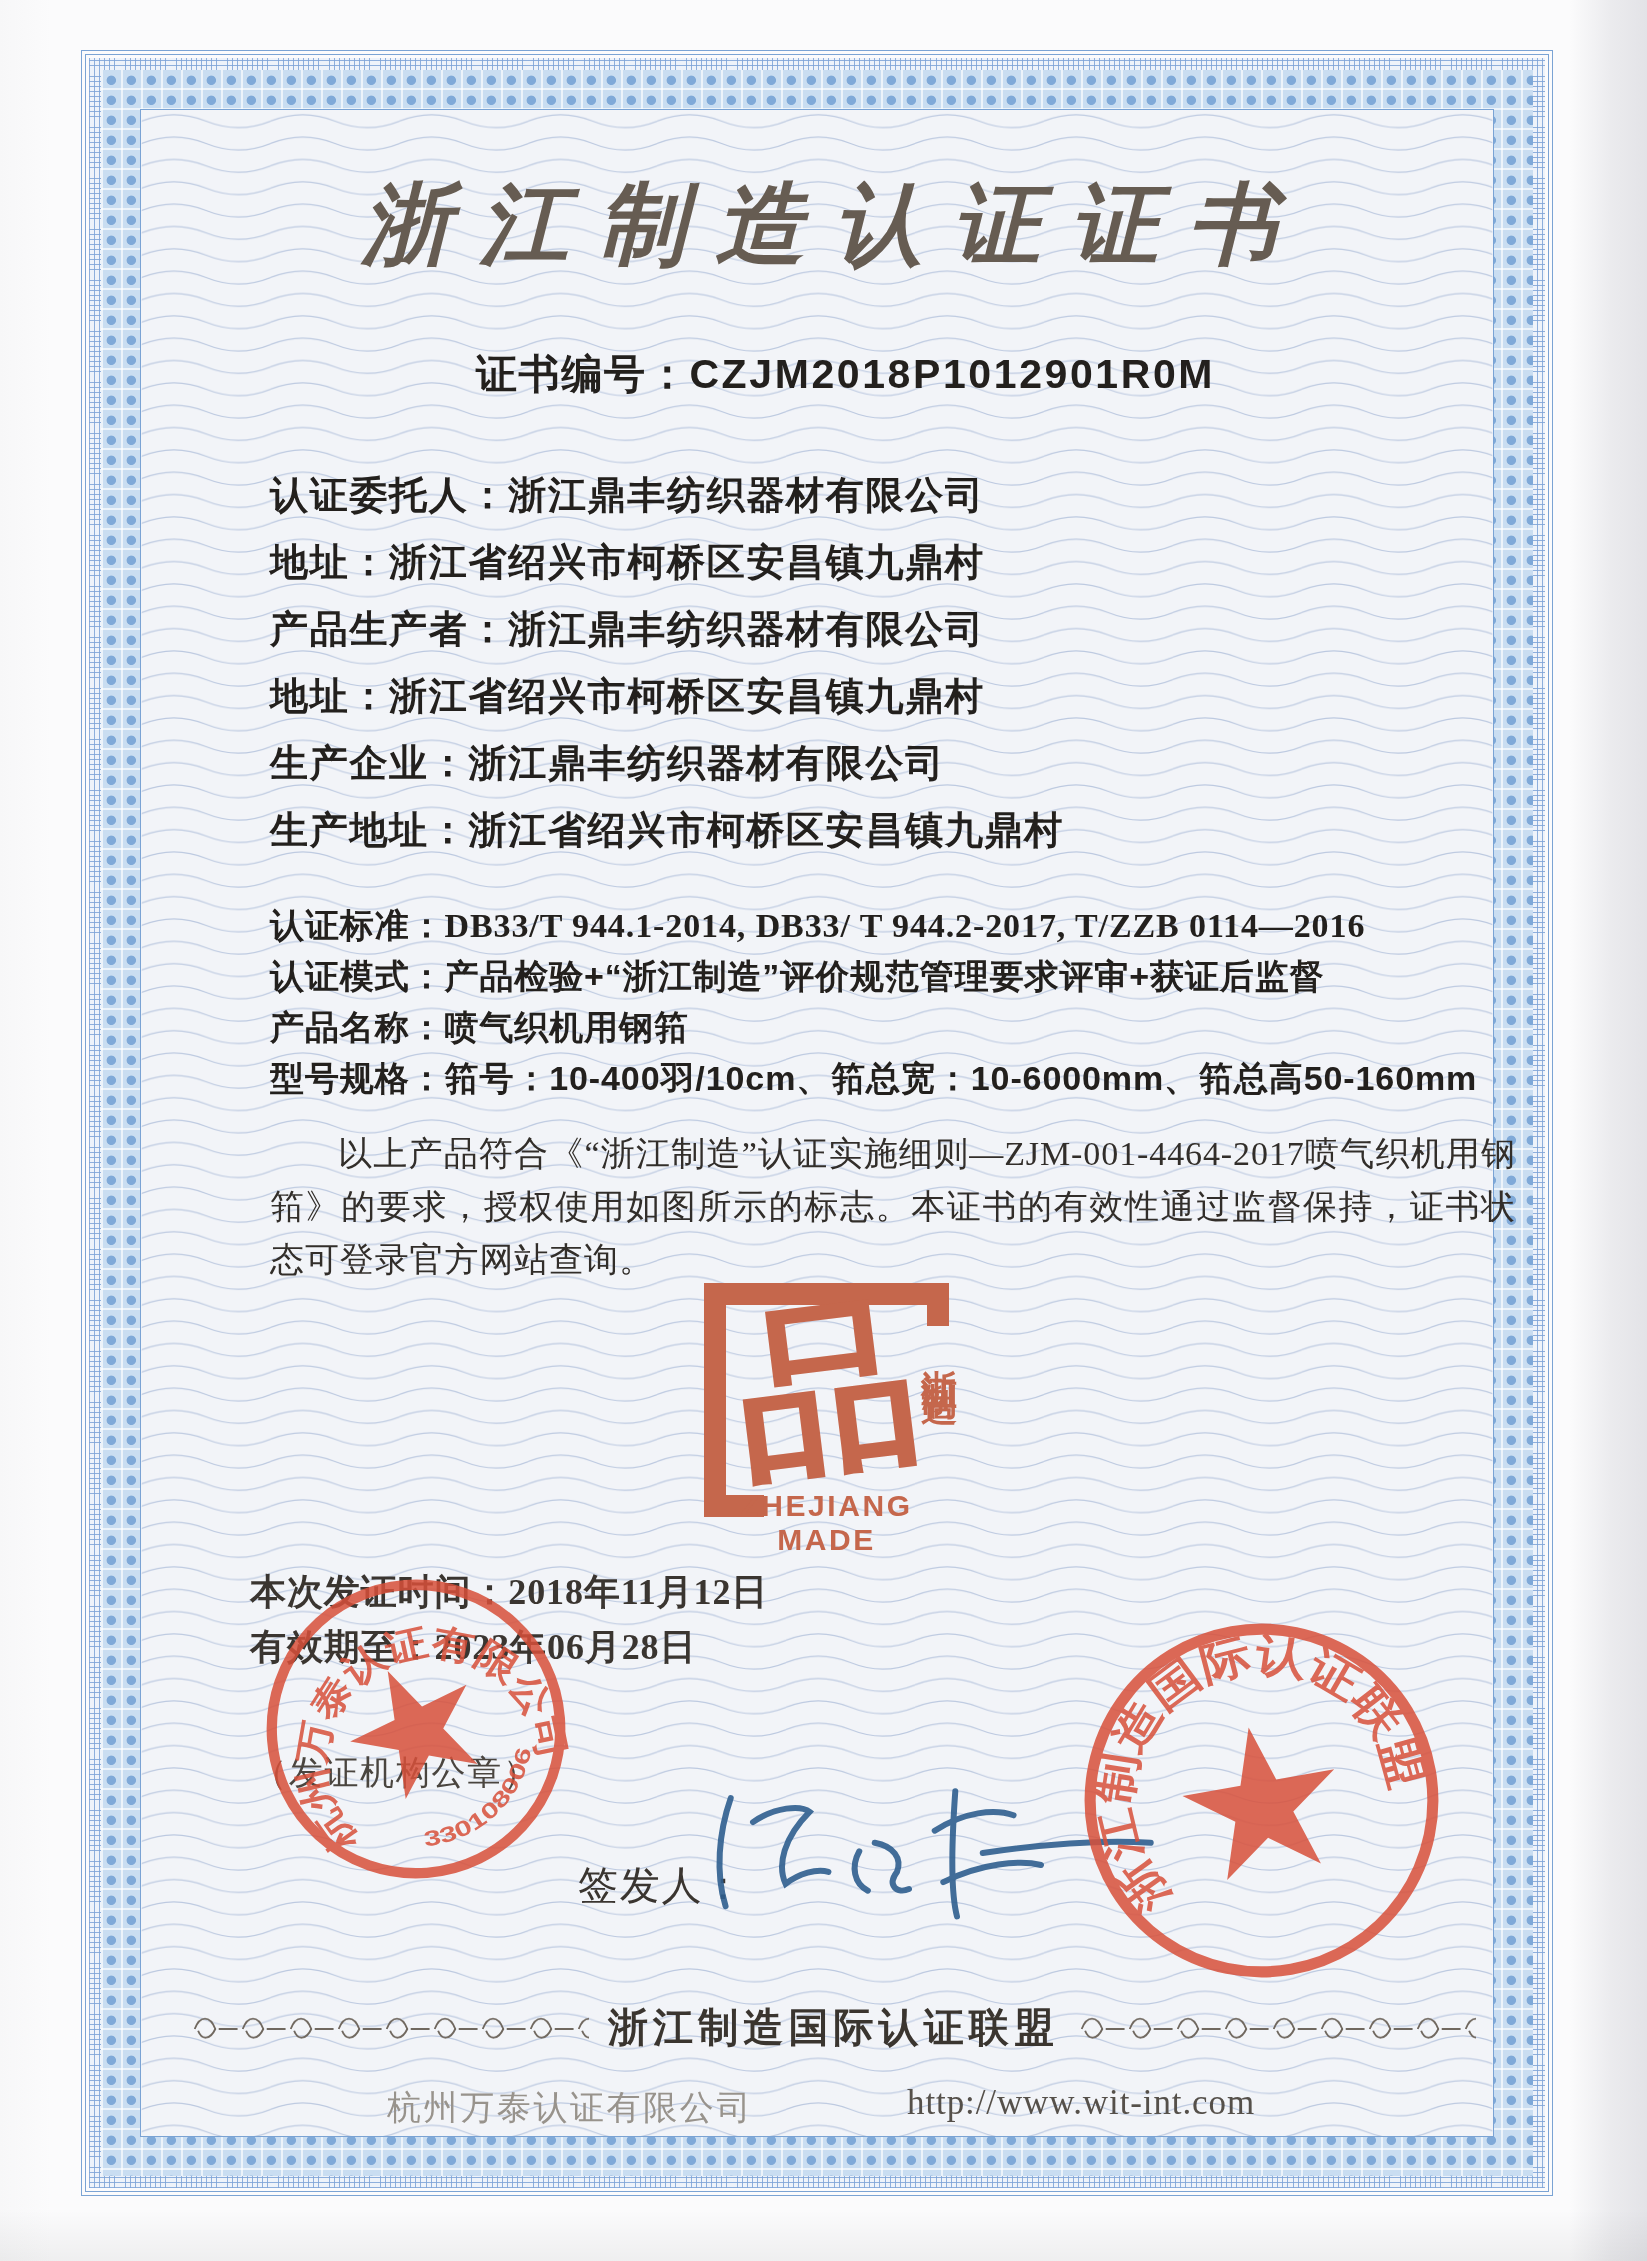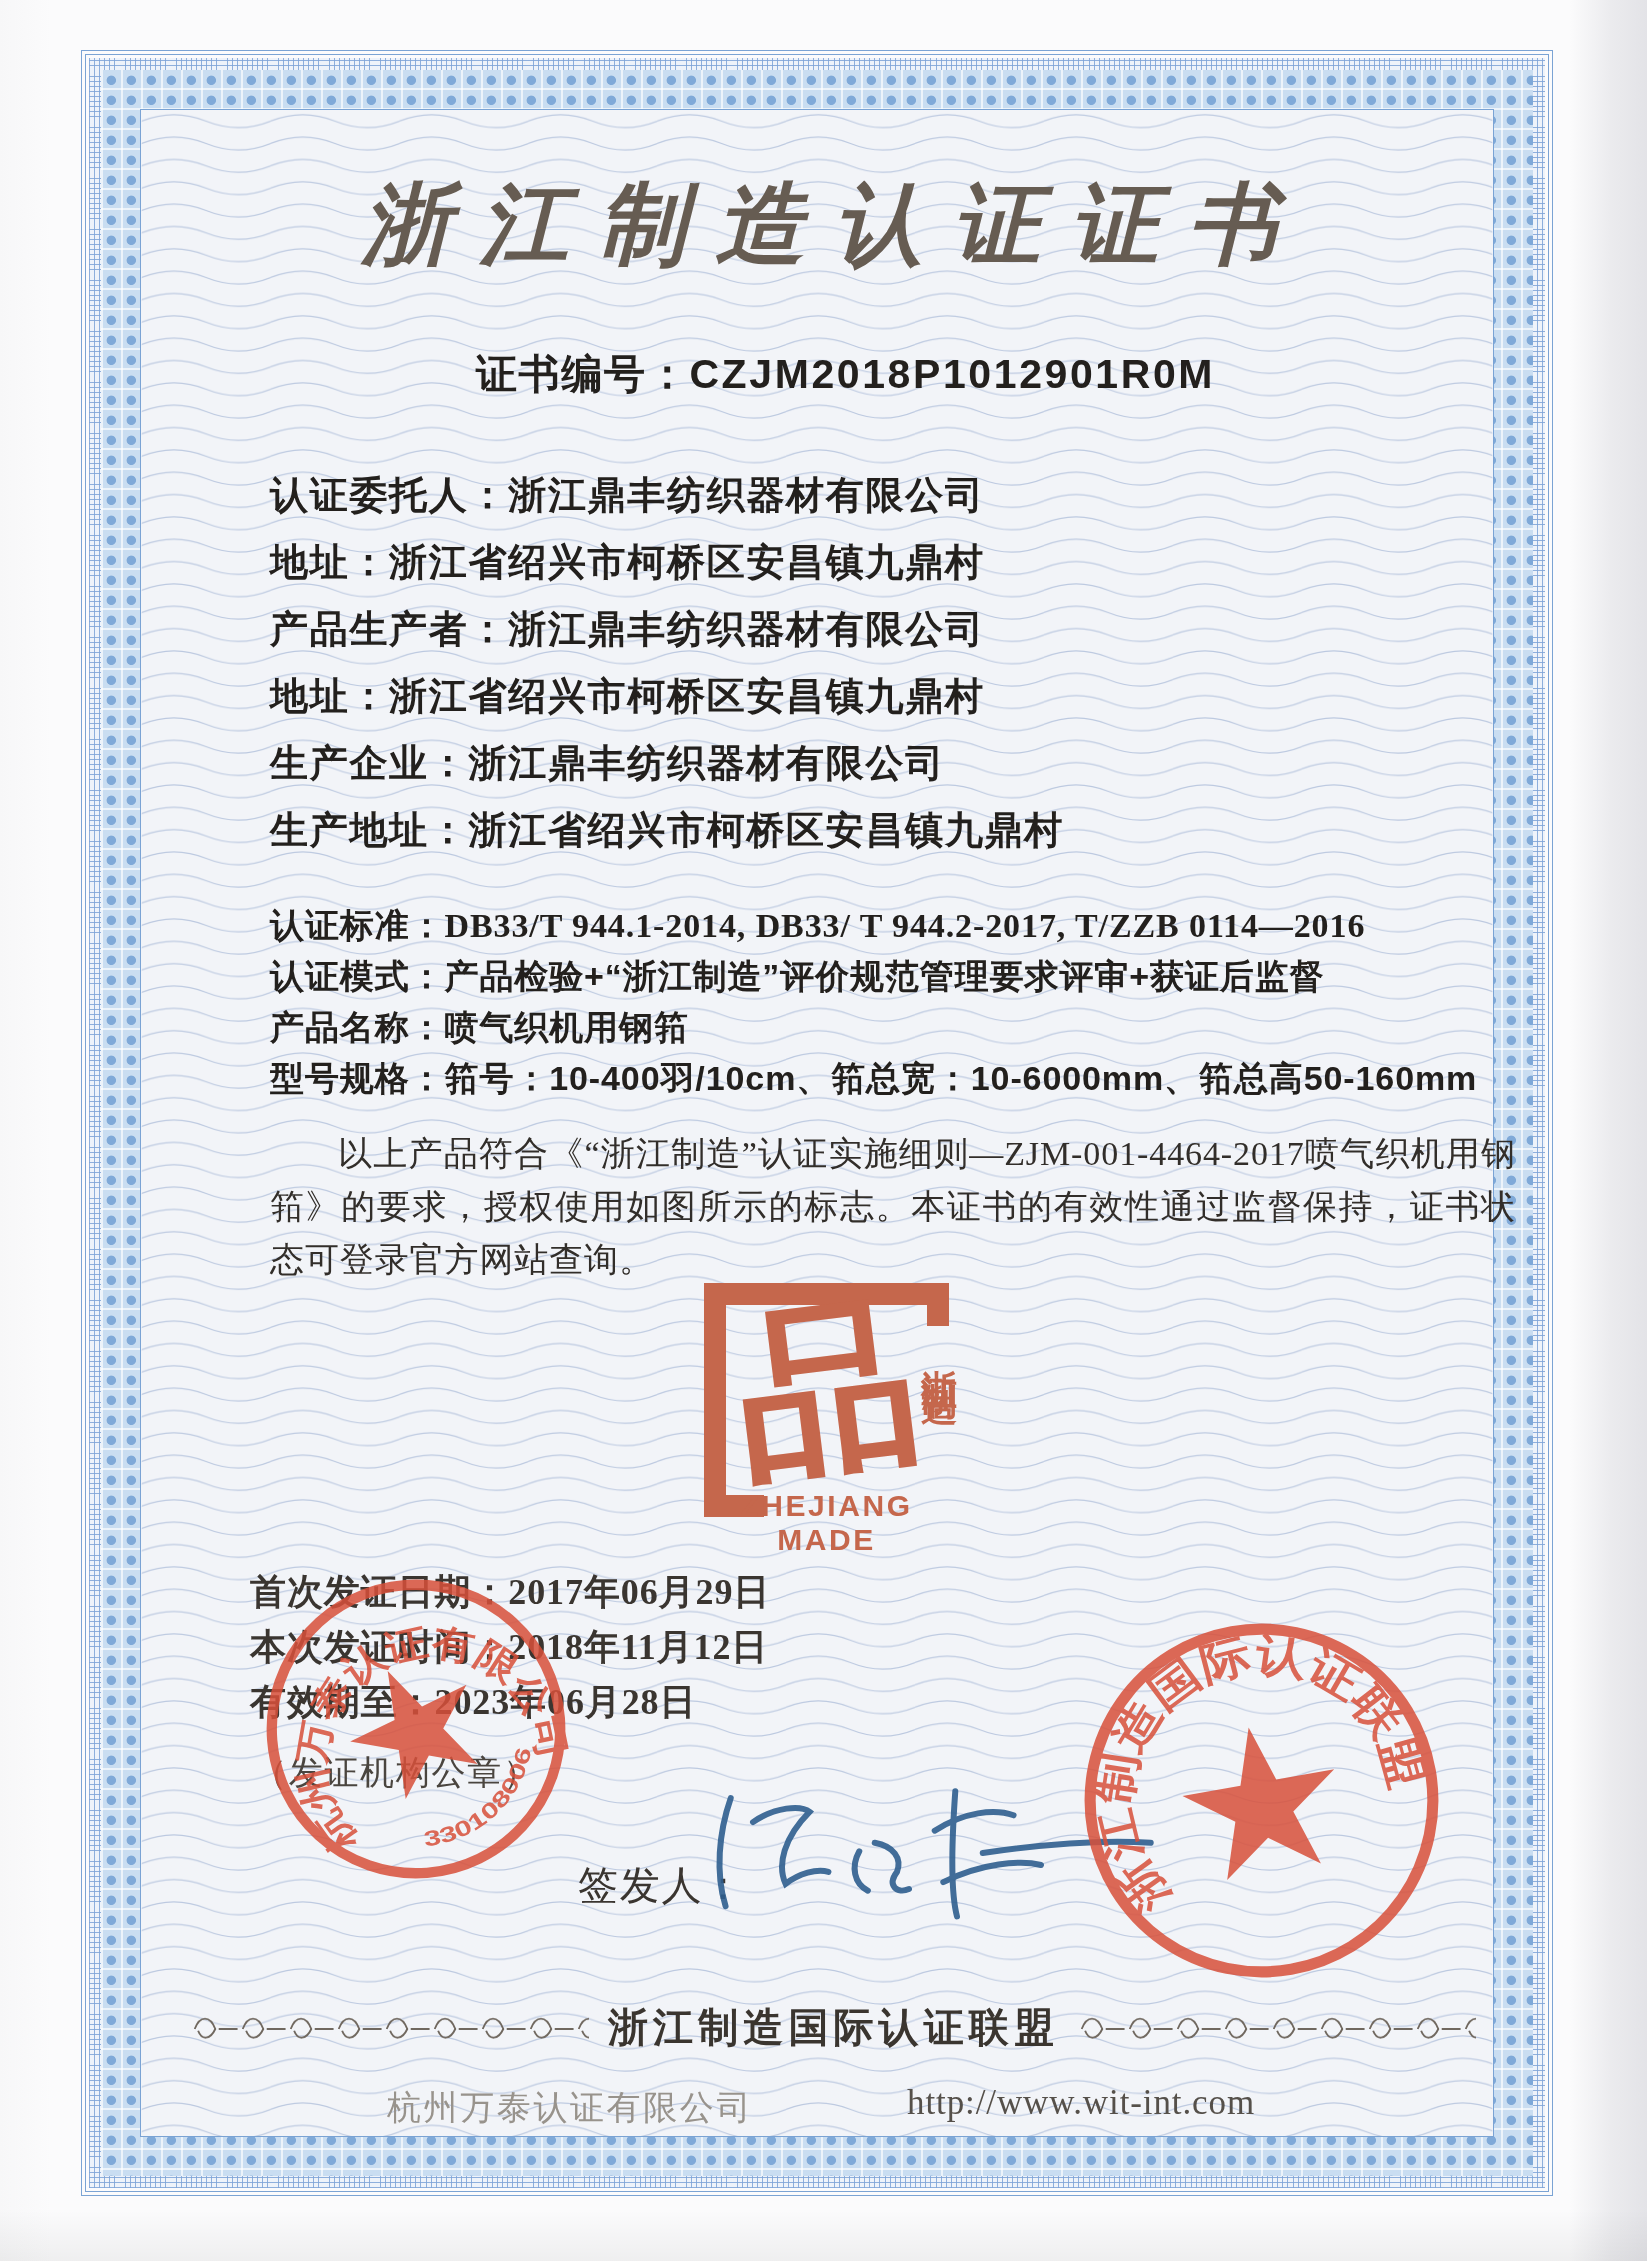--- a/index.html
+++ b/index.html
@@ -125,21 +125,20 @@
       <div class="lg-bar lg-top"></div>
       <div class="lg-bar lg-left"></div>
       <div class="lg-bar lg-right"></div>
       <div class="lg-bar lg-foot"></div>
       <div class="lg-mark">品</div>
       <div class="lg-side">浙江制造</div>
       <div class="lg-cap">ZHEJIANG MADE</div>
     </div>
 
     <div class="blk dates song">
-      <div><span>首次发证日期：</span><span>2017年06月29日</span></div>
       <div><span>本次发证时间：</span><span>2018年11月12日</span></div>
       <div><span>有效期至：</span><span>2023年06月28日</span></div>
     </div>
 
     <div class="blk sealnote song">（发证机构公章）</div>
 
     <div class="blk issuer song">签发人：</div>
 
     <svg class="blk signature" viewBox="0 0 560 210">
       <g fill="none" stroke="#2f5f8f" stroke-width="7" stroke-linecap="round" opacity="0.9">

